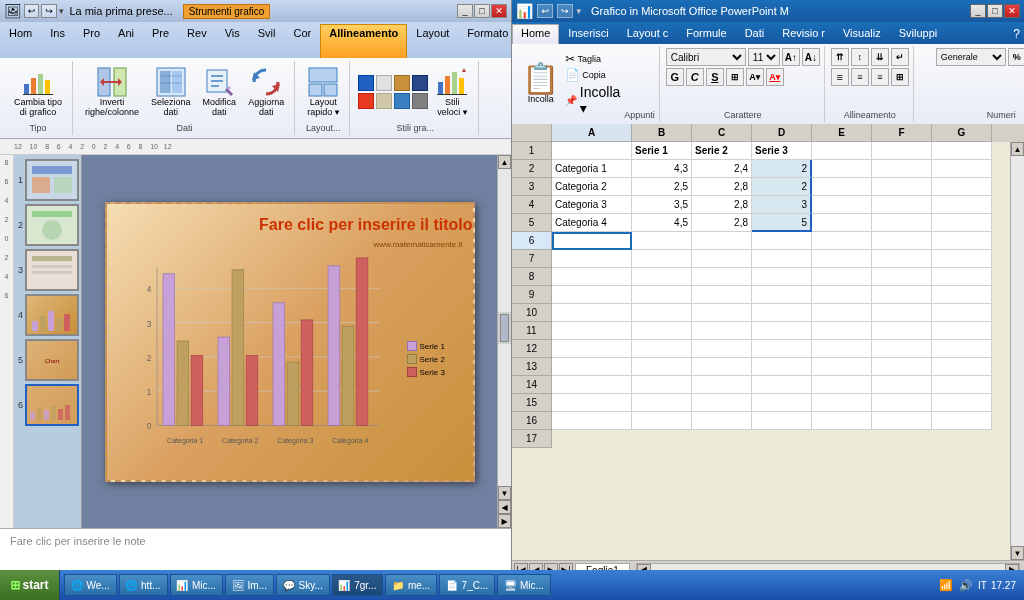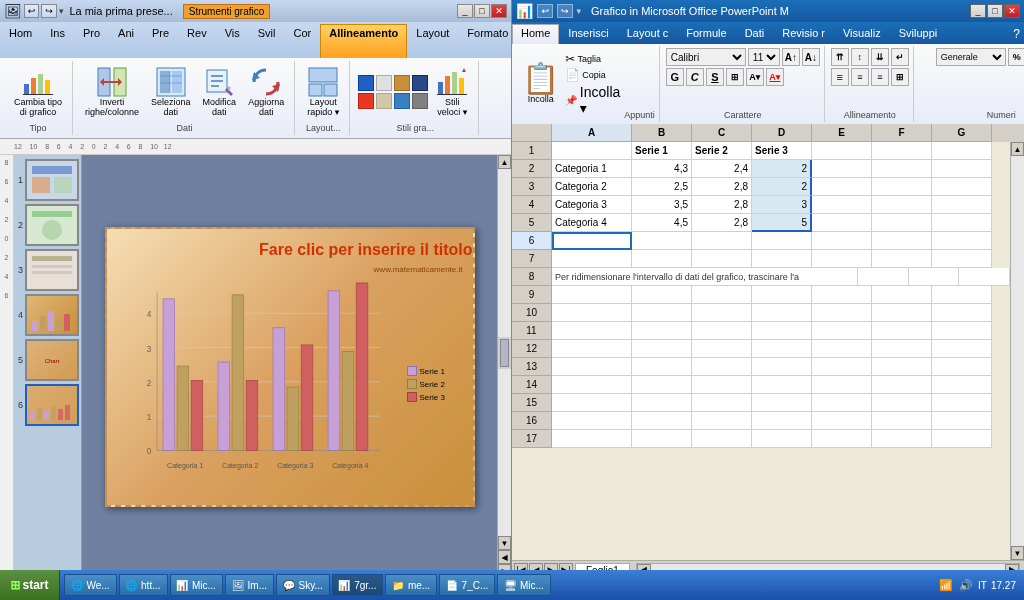--- a/index.html
+++ b/index.html
@@ -460,20 +460,23 @@
         <div class="scroll-arrow">▲</div>
         <div class="scroll-track"></div>
         <div style="height:28px;background:#b0b8c8;margin:2px;border:1px solid #888;"></div>
         <div class="scroll-track"></div>
         <div class="scroll-arrow">▼</div>
         <div class="scroll-arrow" style="height:14px;">◀</div>
         <div class="scroll-arrow" style="height:14px;">▶</div>
       </div>
     </div>
 
+    <div class="ppt-notes">
+      <span>Fare clic per inserire le note</span>
+    </div>
 
     <div class="ppt-statusbar">
       <span class="statusbar-item">Diapositiva 6 di 6</span>
       <div class="statusbar-sep"></div>
       <span class="statusbar-item">"Tema di Office"</span>
       <div class="statusbar-right">
         <div class="statusbar-icon">▦</div>
         <div class="statusbar-icon">▤</div>
         <div class="statusbar-icon">▣</div>
         <div class="statusbar-icon">▶</div>
@@ -721,26 +724,20 @@
           <div class="grid-row row-h">
             <div class="grid-cell col-a"></div>
             <div class="grid-cell col-b"></div>
             <div class="grid-cell col-c"></div>
             <div class="grid-cell col-d"></div>
             <div class="grid-cell col-e"></div>
             <div class="grid-cell col-f"></div>
             <div class="grid-cell col-g"></div>
           </div>
 
-          <div class="grid-row row-h">
-            <div class="grid-cell" style="width:370px;font-size:9px;color:#333;">Per ridimensionare l'intervallo di dati del grafico, trascinare l'a</div>
-            <div class="grid-cell col-e"></div>
-            <div class="grid-cell col-f"></div>
-            <div class="grid-cell col-g"></div>
-          </div>
 
           <div class="grid-row row-h">
             <div class="grid-cell col-a"></div>
               <div class="grid-cell col-b"></div>
               <div class="grid-cell col-c"></div>
               <div class="grid-cell col-d"></div>
               <div class="grid-cell col-e"></div>
               <div class="grid-cell col-f"></div>
               <div class="grid-cell col-g"></div>
           </div>

